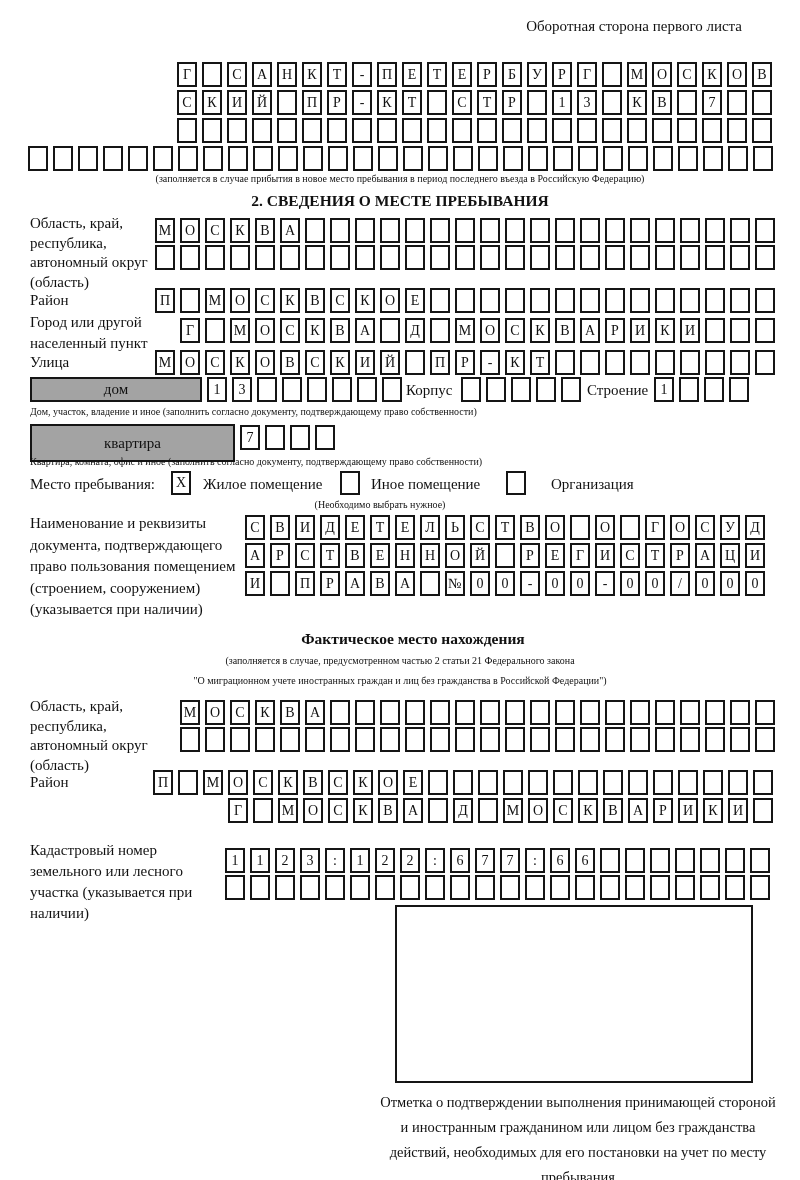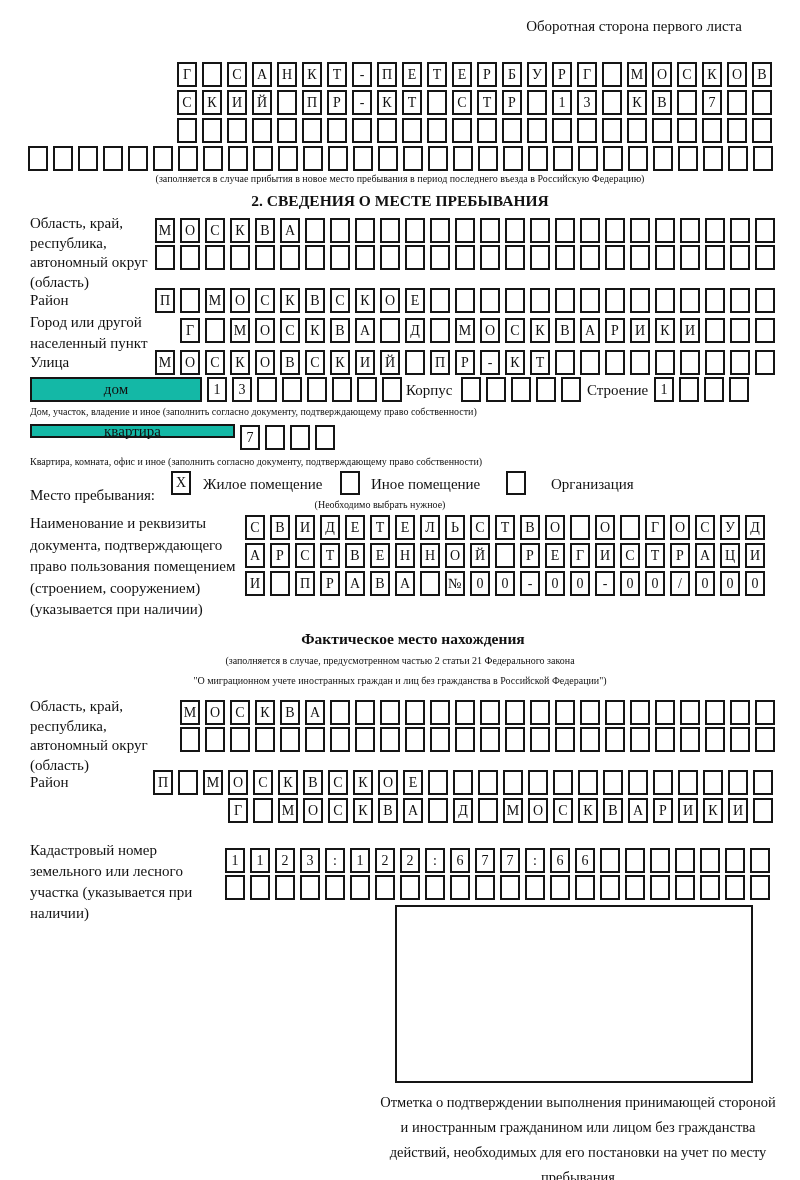--- a/index.html
+++ b/index.html
@@ -7,21 +7,21 @@
         font-family:"Liberation Serif","DejaVu Serif",serif;color:#111;overflow:hidden;border-radius:31px;}
   .lbl{position:absolute;font-size:15px;line-height:20px;}
   .cap{position:absolute;font-size:10px;}
   .center{left:0;width:800px;text-align:center;}
   .title{position:absolute;left:0;width:800px;text-align:center;font-weight:bold;font-size:15.5px;}
   .cellrow{position:absolute;display:flex;gap:5px;}
   .cell{flex:0 0 20px;width:20px;height:25px;border:2px solid #151515;box-sizing:border-box;
         display:inline-flex;align-items:center;justify-content:center;
         font-size:14px;line-height:1;background:#fff;}
   .bigbox{position:absolute;border:2px solid #151515;box-sizing:border-box;
-          display:flex;align-items:center;justify-content:center;font-size:15px;background:#14b8a6;}
+          display:flex;align-items:center;justify-content:center;font-size:15px;background:#a3a3a3;}
   .ckbox{position:absolute;width:20px;height:24px;border:2px solid #151515;box-sizing:border-box;
          display:flex;align-items:center;justify-content:center;font-size:14px;}
   .stampbox{position:absolute;left:395px;top:905px;width:358px;height:178px;
             border:2px solid #151515;box-sizing:border-box;background:#fff;}
 </style>
 </head>
 <body>
 
 <div class="page">
 
@@ -304,30 +304,30 @@
     </div>
   <div class="lbl" style="left:587px;top:380px;">Строение</div>
   <div class="cellrow" style="left:654px;top:377px;">
       <span class="cell">1</span>
       <span class="cell"></span>
       <span class="cell"></span>
       <span class="cell"></span>
     </div>
   <div class="cap" style="left:30px;top:406px;">Дом, участок, владение и иное (заполнить согласно документу, подтверждающему право собственности)</div>
 
-  <div class="bigbox" style="left:30px;top:424px;width:205px;height:14px;">квартира</div>
+  <div class="bigbox" style="left:30px;top:424px;width:205px;height:38px;">квартира</div>
   <div class="cellrow" style="left:240px;top:425px;">
       <span class="cell">7</span>
       <span class="cell"></span>
       <span class="cell"></span>
       <span class="cell"></span>
     </div>
   <div class="cap" style="left:30px;top:456px;">Квартира, комната, офис и иное (заполнить согласно документу, подтверждающему право собственности)</div>
 
-  <div class="lbl" style="left:30px;top:485px;">Место пребывания:</div>
+  <div class="lbl" style="left:30px;top:474px;">Место пребывания:</div>
   <div class="ckbox" style="left:171px;top:471px;">X</div>
   <div class="lbl" style="left:203px;top:474px;">Жилое помещение</div>
   <div class="ckbox" style="left:340px;top:471px;"></div>
   <div class="lbl" style="left:371px;top:474px;">Иное помещение</div>
   <div class="ckbox" style="left:506px;top:471px;"></div>
   <div class="lbl" style="left:551px;top:474px;">Организация</div>
   <div class="cap" style="left:180px;top:499px;width:400px;text-align:center;">(Необходимо выбрать нужное)</div>
 
   <div class="lbl" style="left:30px;top:513px;width:208px;line-height:21.5px;">Наименование и реквизиты документа, подтверждающего право пользования помещением (строением, сооружением) (указывается при наличии)</div>
   <div class="cellrow" style="left:245px;top:515px;">

